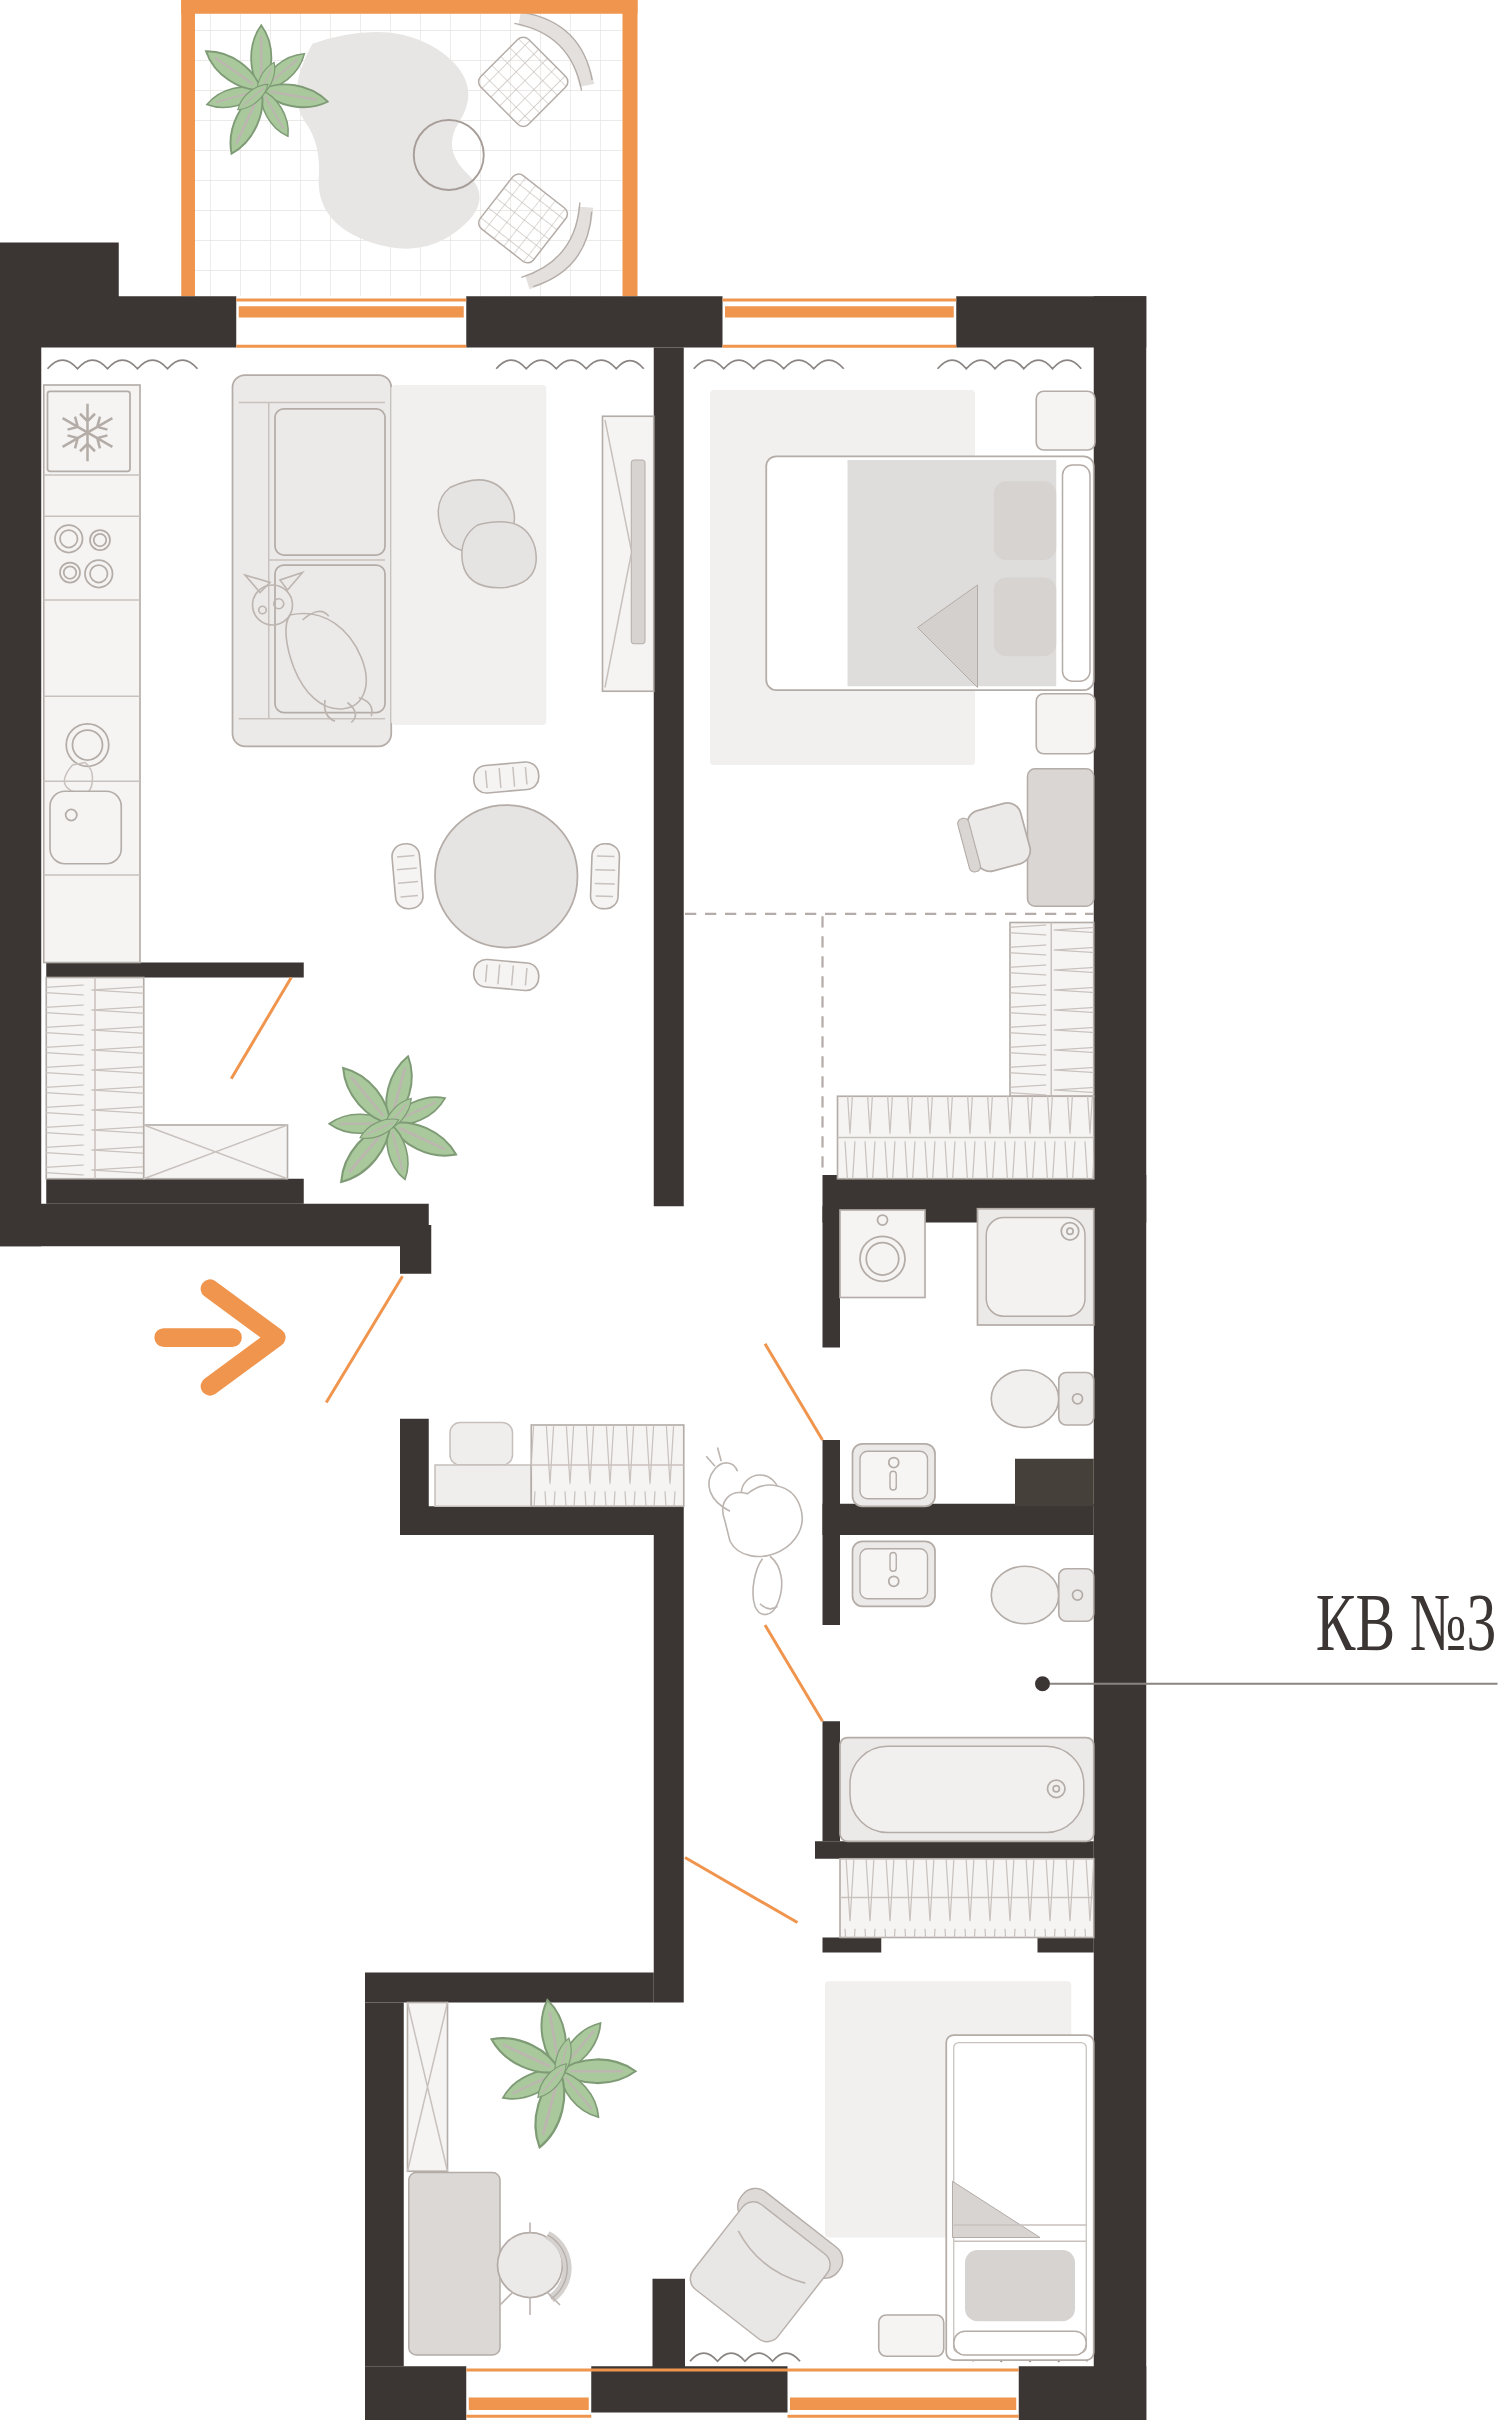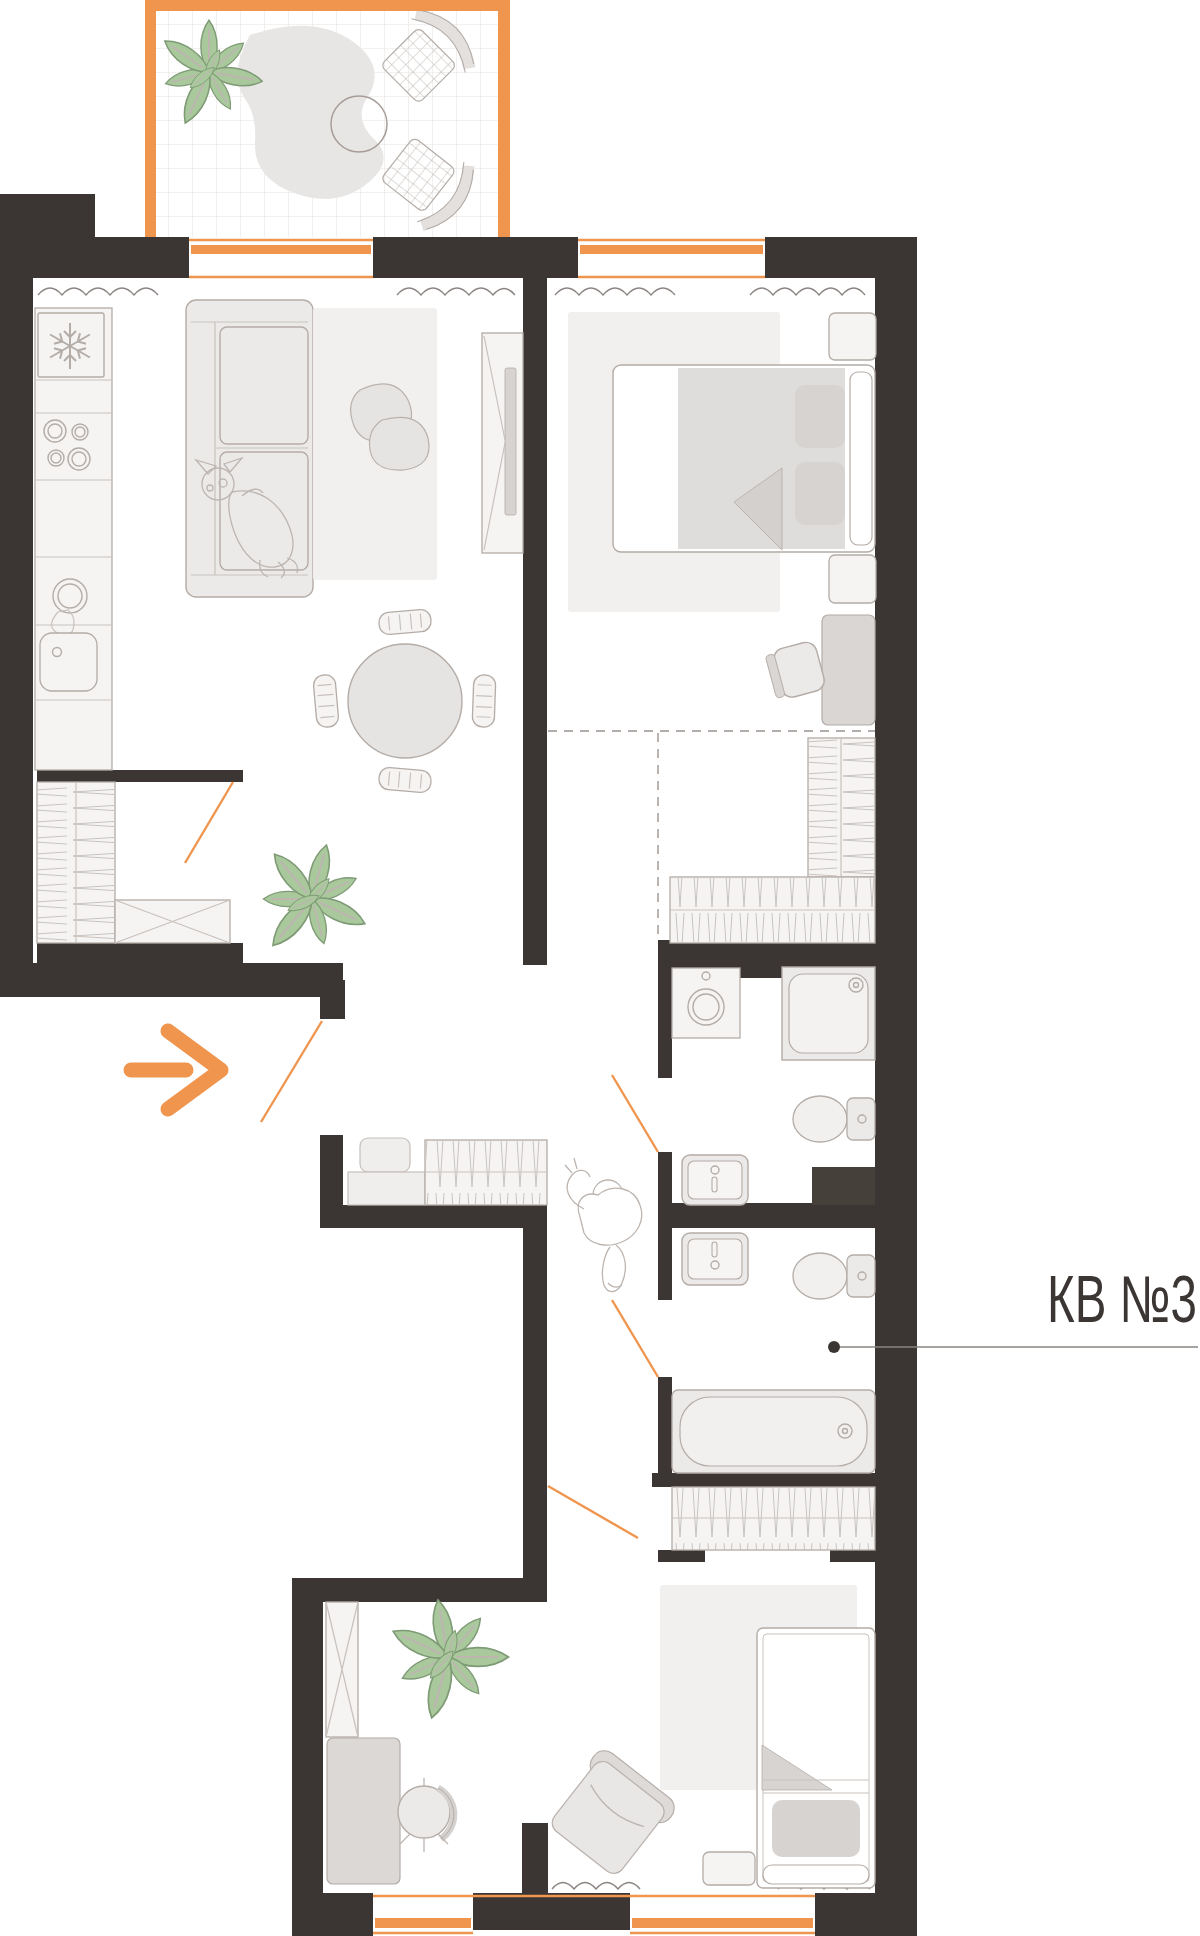--- a/index.html
+++ b/index.html
@@ -2,21 +2,21 @@
 <html style="--wall: #3b3633; --accent: #f0954e; --furniture-fill: #eceae9; --furniture-stroke: #b4aca7; --rug: #f1f0ee; --soft-gray: #d6d3d1; --plant-fill: #a9c99d; --plant-stroke: #7f9b76; --leader: #8a8582; --text: #3b3633;"><head>
 <meta charset="utf-8">
 <style>
   :root{
     --wall:#3b3633; --accent:#f0954e; --furniture-fill:#eceae9; --furniture-stroke:#b4aca7;
     --rug:#f1f0ee; --soft-gray:#d6d3d1; --plant-fill:#a9c99d; --plant-stroke:#7f9b76;
     --leader:#8a8582; --text:#3b3633; --hatch:#c9c2be; --grid:#e6e4e2;
   }
   html,body{margin:0;padding:0;background:#fff;}
   #plan{position:relative;width:1200px;height:1936px;background:#fff;overflow:hidden;
-        font-family:Liberation Sans, sans-serif;}
+        font-family:Liberation Serif, serif;}
   #plan svg{position:absolute;left:0;top:0;}
   .w{fill:var(--wall);}
   .duct{fill:#454039;}
   .f{fill:var(--furniture-fill);stroke:var(--furniture-stroke);stroke-width:1.4;}
   .f2{fill:#f5f4f3;stroke:var(--furniture-stroke);stroke-width:1.3;}
   .o{fill:none;stroke:var(--furniture-stroke);stroke-width:1.4;}
   .ol{fill:none;stroke:#c8c1bd;stroke-width:1.2;}
   .sg{fill:var(--soft-gray);}
   .or{stroke:var(--accent);fill:none;}
   .orf{fill:var(--accent);stroke:none;}

